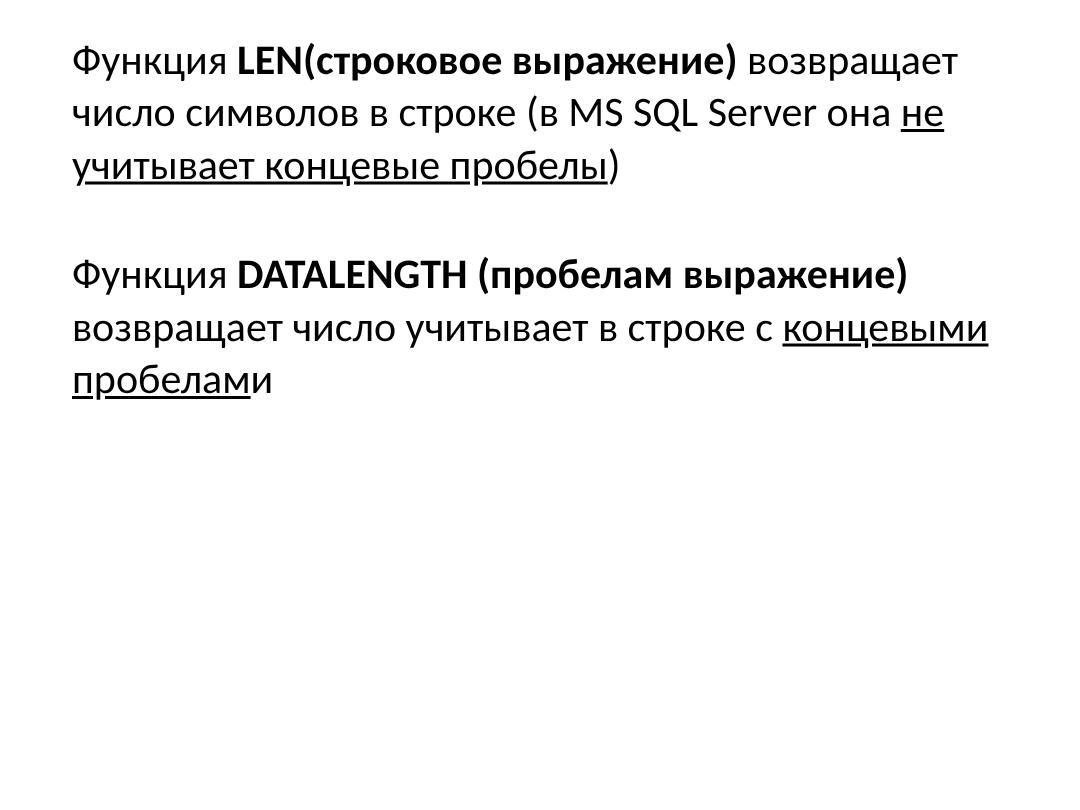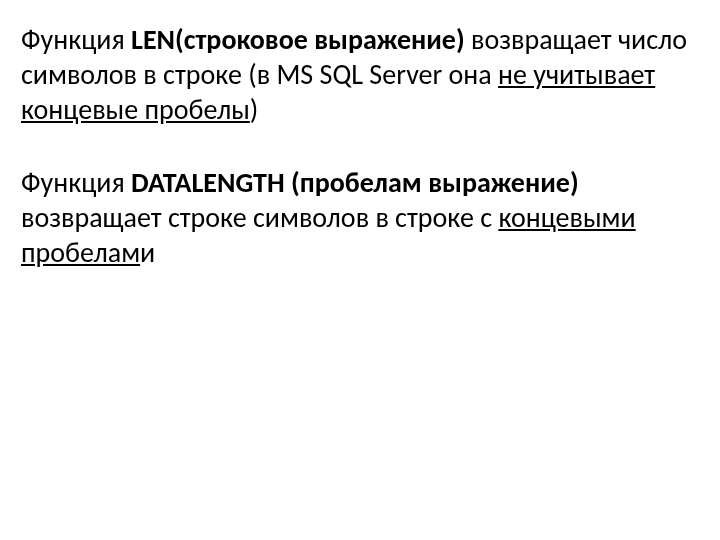--- a/index.html
+++ b/index.html
@@ -6,21 +6,21 @@
     margin: 0;
     padding: 0;
     width: 720px;
     height: 540px;
     background: #ffffff;
     font-family: Calibri, Arial, sans-serif;
     color: #000000;
   }
   .slide {
     box-sizing: border-box;
-    padding: 22px 30px 0 21px;
+    padding: 22px 30px 0 48px;
     font-size: 28px;
     line-height: 1.25;
   }
   .para {
     margin-bottom: 38px;
   }
   .bold {
     font-weight: 700;
   }
   .under {
@@ -30,16 +30,16 @@
 </head>
 <body>
 
 <div class="slide">
 
   <div class="para">
     <span>Функция </span><span class="bold">LEN(строковое выражение)</span><span> возвращает число символов в строке (в MS SQL Server она </span><span class="under">не учитывает концевые пробелы</span><span>)</span>
   </div>
 
   <div class="para">
-    <span>Функция </span><span class="bold">DATALENGTH (пробелам выражение)</span><span> возвращает строке символов в строке с </span><span class="under">концевыми пробелам</span><span>и</span>
+    <span>Функция </span><span class="bold">DATALENGTH (пробелам выражение)</span><span> возвращает число учитывает в строке с </span><span class="under">концевыми пробелам</span><span>и</span>
   </div>
 
 </div>
 
 </body></html>

